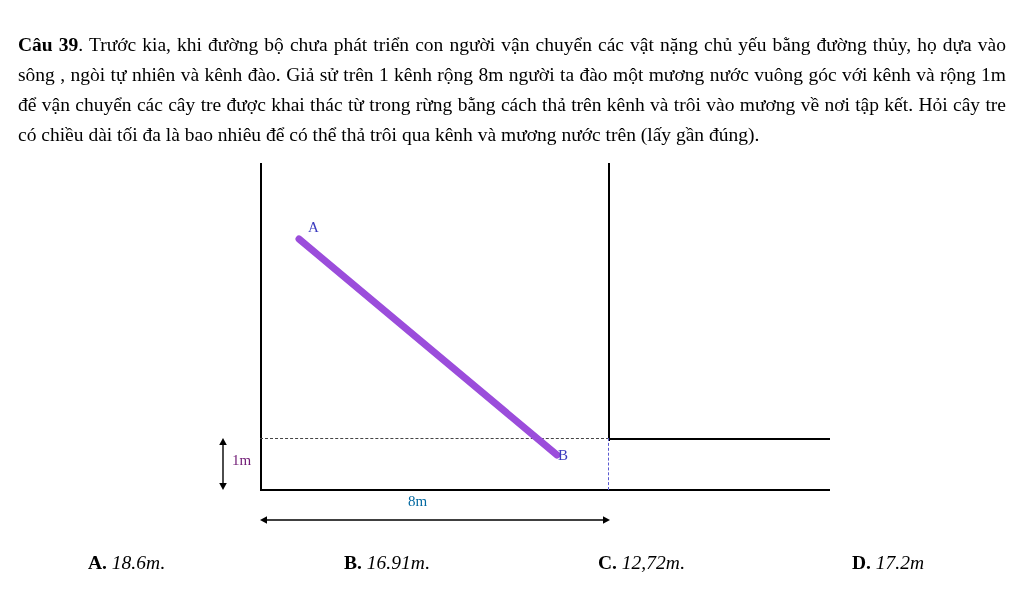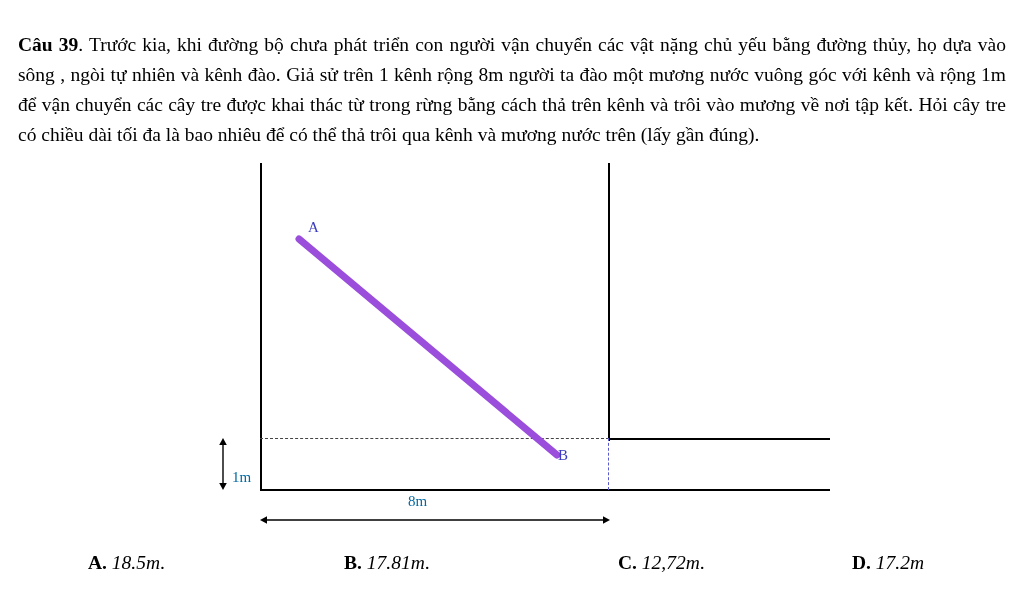--- a/index.html
+++ b/index.html
@@ -120,22 +120,21 @@
     top: 283px;
     width: 14px;
     height: 52px;
   }
   #label-1m {
     position: absolute;
     left: 52px;
     top: 297px;
     font-size: 15px;
     font-family: "Liberation Serif", serif;
-    color: #0369a1;
-    margin-top: 17px;
+    color: #701a75;
   }
   
   #arrow-8m {
     position: absolute;
     left: 80px;
     top: 358px;
     width: 350px;
     height: 14px;
   }
   #label-8m {
@@ -157,21 +156,21 @@
   .answer {
     position: absolute;
     font-size: 19.5px;
     white-space: nowrap;
   }
   .ans-key { font-weight: bold; }
   .ans-val { font-style: italic; }
   .ans-tail { font-style: normal; }
   #ans-0 { left: 88px; }
   #ans-1 { left: 344px; }
-  #ans-2 { left: 598px; margin-left: 20px; }
+  #ans-2 { left: 598px; }
   #ans-3 { left: 852px; }
 </style>
 </head>
 <body>
 
 <div id="page">
 
   <p class="question-block">
     <span class="q-label">Câu 39</span><span class="q-text">. Trước kia, khi đường bộ chưa phát triển con người vận chuyển các vật nặng chủ yếu bằng đường thủy, họ dựa vào sông , ngòi tự nhiên và kênh đào. Giả sử trên 1 kênh rộng 8m người ta đào một mương nước vuông góc với kênh và rộng 1m để vận chuyển các cây tre được khai thác từ trong rừng bằng cách thả trên kênh và trôi vào mương về nơi tập kết. Hỏi cây tre có chiều dài tối đa là bao nhiêu để có thể thả trôi qua kênh và mương nước trên (lấy gần đúng).</span>
   </p>
@@ -208,25 +207,25 @@
         <polygon points="0,7 7,3.2 7,10.8" fill="#000"></polygon>
         <polygon points="350,7 343,3.2 343,10.8" fill="#000"></polygon>
       </svg>
     </div>
     <span id="label-8m">8m</span>
   </div>
 
   <div id="answers">
     <div class="answer" id="ans-0">
       <span class="ans-key">A.</span>
-      <span class="ans-val">18.5m</span><span class="ans-tail">.</span>
+      <span class="ans-val">18.6m</span><span class="ans-tail">.</span>
     </div>
     <div class="answer" id="ans-1">
       <span class="ans-key">B.</span>
-      <span class="ans-val">17.81m</span><span class="ans-tail">.</span>
+      <span class="ans-val">16.91m</span><span class="ans-tail">.</span>
     </div>
     <div class="answer" id="ans-2">
       <span class="ans-key">C.</span>
       <span class="ans-val">12,72m</span><span class="ans-tail">.</span>
     </div>
     <div class="answer" id="ans-3">
       <span class="ans-key">D.</span>
       <span class="ans-val">17.2m</span><span class="ans-tail"></span>
     </div>
   </div>

